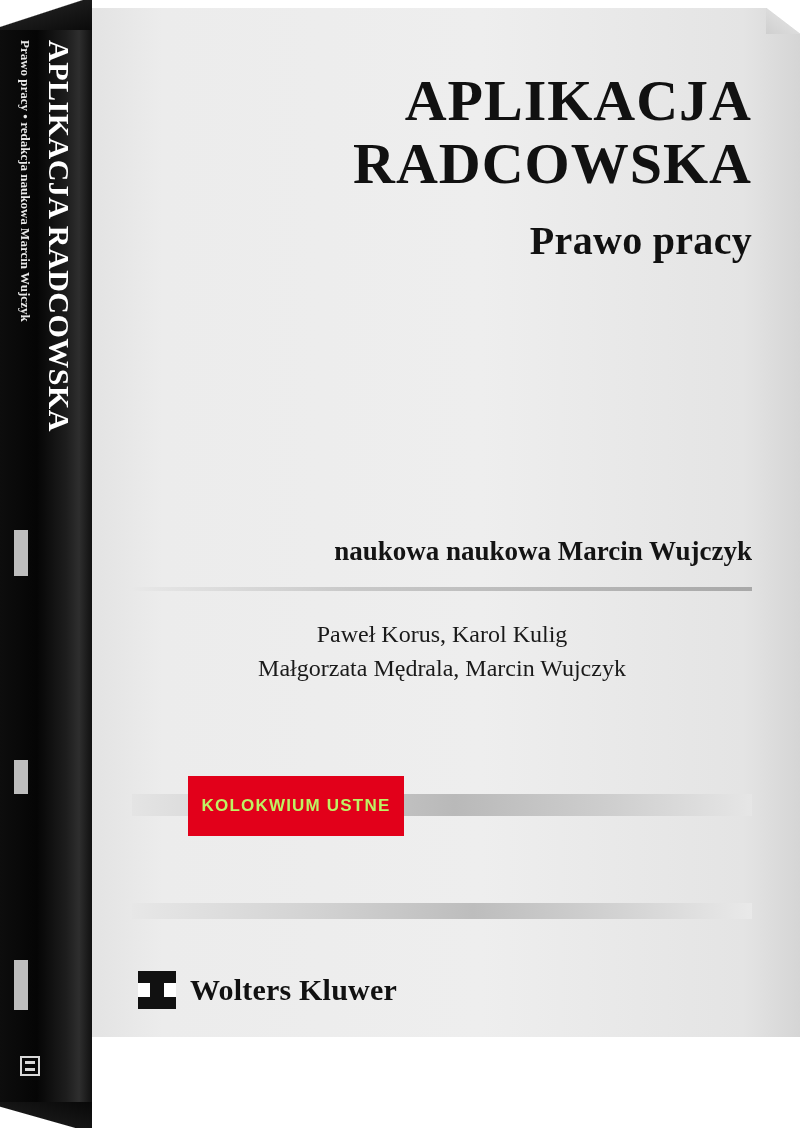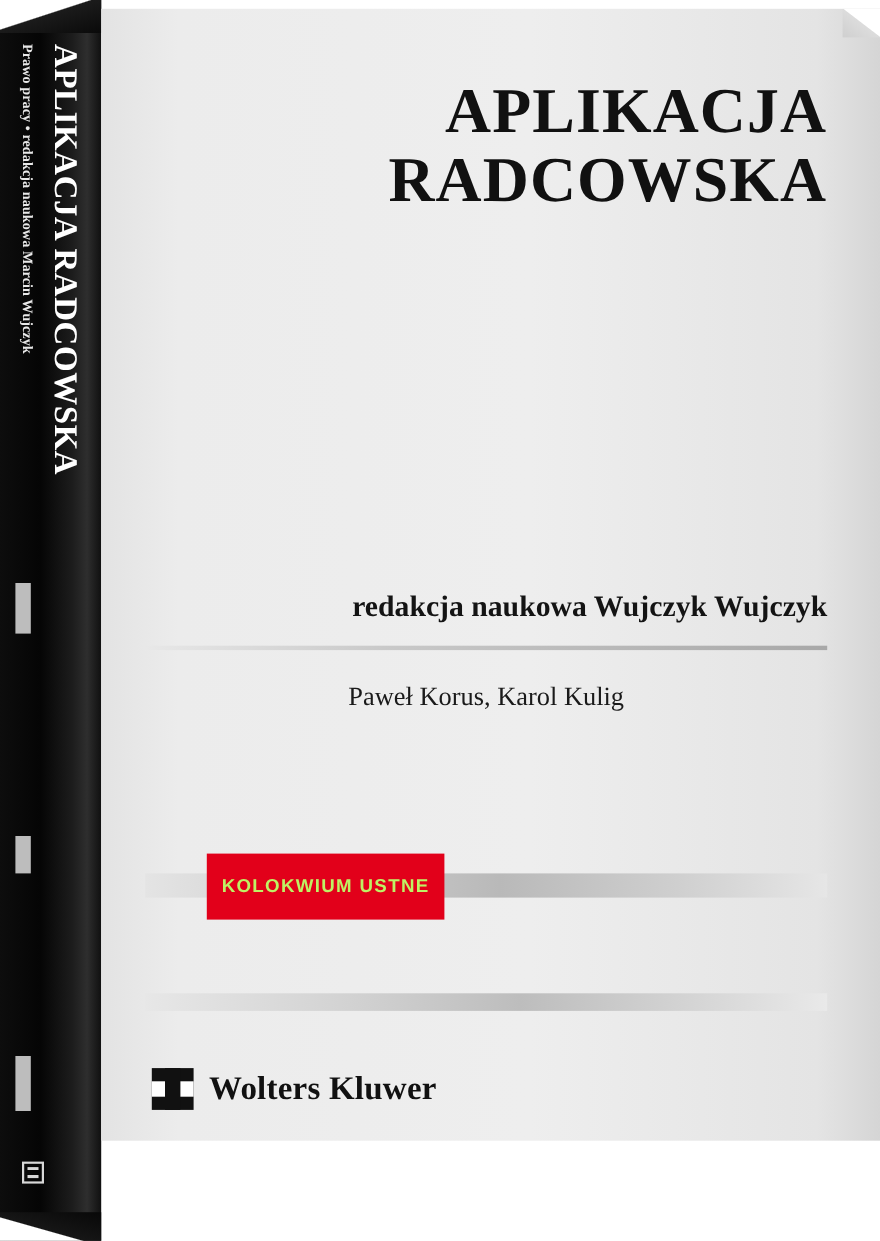--- a/index.html
+++ b/index.html
@@ -299,27 +299,29 @@
 
     <div class="spine-logo"></div>
   </div>
 
   <div class="cover">
     <div class="cover-top-fold"></div>
 
     <div class="title-block">
       <div class="title-line">APLIKACJA</div>
       <div class="title-line">RADCOWSKA</div>
+      <div class="subtitle">Prawo pracy</div>
     </div>
 
     <div class="editor-block">
-      <div class="editor-line">redakcja naukowa Wujczyk Wujczyk</div>
+      <div class="editor-line">naukowa naukowa Marcin Wujczyk</div>
       <div class="editor-rule"></div>
       <div class="authors">
         <div class="author-line">Paweł Korus, Karol Kulig</div>
+        <div class="author-line">Małgorzata Mędrala, Marcin Wujczyk</div>
       </div>
     </div>
 
     <div class="banner-row">
       <div class="banner-rule"></div>
       <div class="badge">
         <span class="badge-text">KOLOKWIUM USTNE</span>
       </div>
     </div>
 

